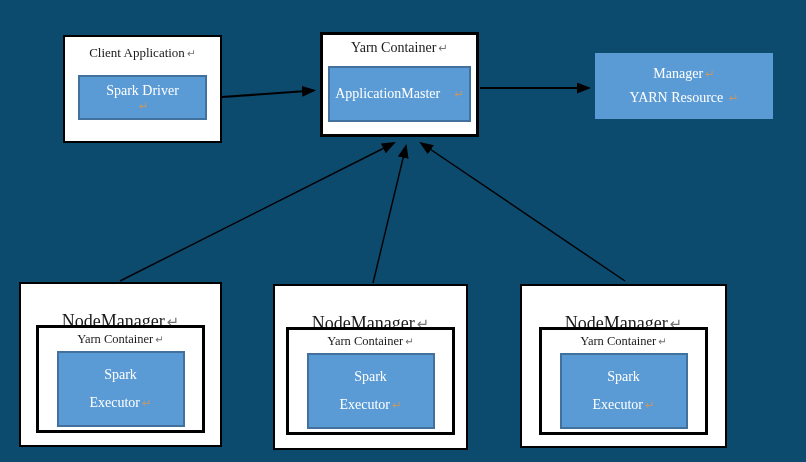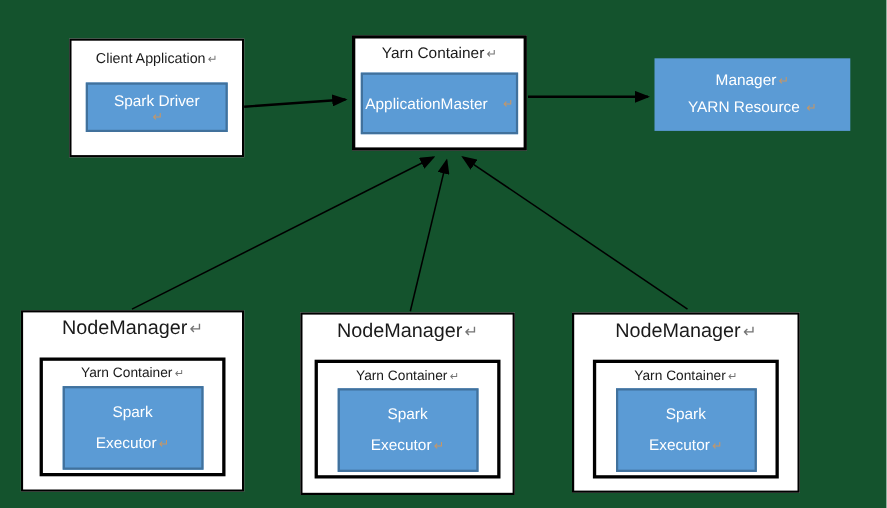--- a/index.html
+++ b/index.html
@@ -1,20 +1,20 @@
 <!DOCTYPE html>
 <html><head>
 <meta charset="utf-8">
 <style>
   html,body { margin:0; padding:0; background:#ffffff; }
   .canvas {
     position:relative;
     width:806px; height:462px;
-    background:#14532d;
-    font-family:Liberation Sans, sans-serif;
+    background:#0c4a6e;
+    font-family:Liberation Serif, serif;
     color:#1a1a1a;
     overflow:hidden;
   }
   .arrows {
     position:absolute; left:0; top:0; width:806px; height:462px;
     pointer-events:none; z-index:5;
   }
   .box { position:absolute; background:#ffffff; box-sizing:border-box; }
   .blue { background:#5B9BD5; color:#ffffff; box-sizing:border-box; }
 
@@ -41,21 +41,21 @@
     position:absolute; left:595px; top:53px; width:178px; height:66px;
     display:flex; flex-direction:column; align-items:center; justify-content:center;
     font-size:14px; line-height:23px; text-align:center;
   }
 
   
   .nm { position:absolute; border:2px solid #000; background:#fff; box-sizing:border-box; }
   .nm1 { left:19px;  top:282px; width:203px; height:165px; }
   .nm2 { left:273px; top:284px; width:195px; height:166px; }
   .nm3 { left:520px; top:284px; width:207px; height:164px; }
-  .nm-title { margin-top:4px; text-align:center; font-size:18px; }
+  .nm-title { margin-top:27px; text-align:center; font-size:18px; }
   .nm-inner {
     position:absolute; left:0; right:0; margin:0 auto; top:41px;
     width:169px; height:108px; border:3px solid #000; background:#fff; box-sizing:border-box;
   }
   .nm-inner-title { margin-top:4px; text-align:center; font-size:12.5px; }
   .nm-blue {
     position:absolute; left:0; right:0; margin:0 auto; top:23px;
     width:128px; height:76px; border:2px solid #41719C;
     display:flex; flex-direction:column; align-items:center; justify-content:center;
     font-size:14px; line-height:28px; text-align:center;

